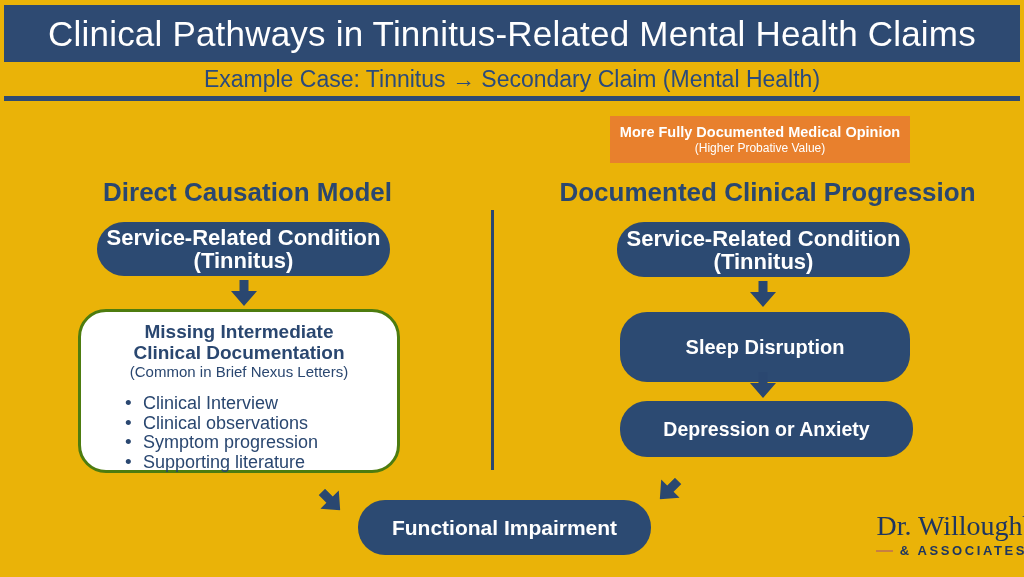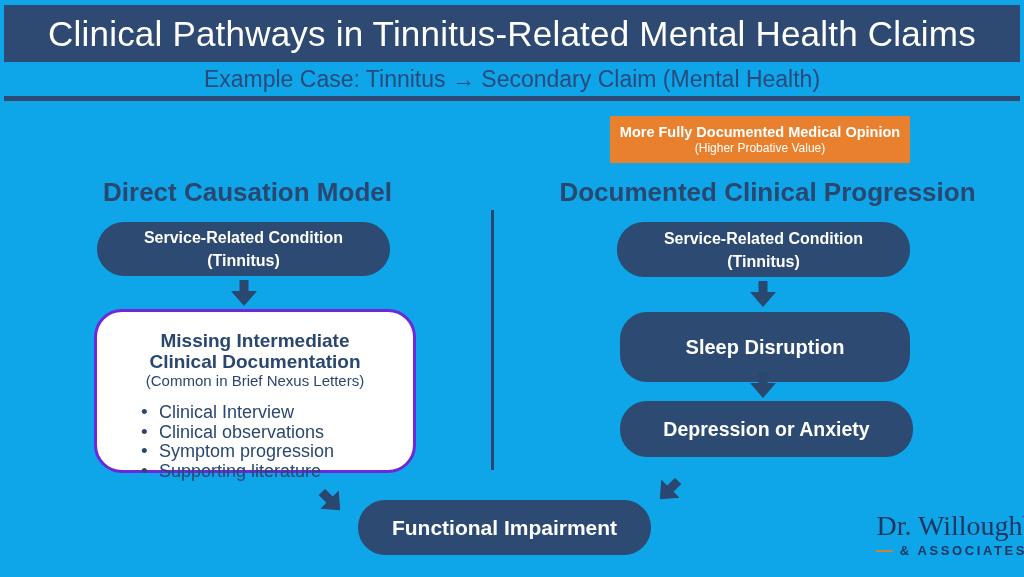--- a/index.html
+++ b/index.html
@@ -1,17 +1,17 @@
 <!DOCTYPE html>
 <html><head>
 <meta charset="utf-8">
 <style>
   html,body{margin:0;padding:0;background:#ffffff;}
   .slide{
-    position:relative;width:1024px;height:577px;background:#0ea5e9;overflow:hidden;
+    position:relative;width:1024px;height:577px;background:#eab308;overflow:hidden;
     font-family:"Liberation Sans",sans-serif;
   }
   
   .titlebar{
     position:absolute;left:4px;right:4px;top:5px;height:57px;
     background:#2e4a72;display:flex;align-items:center;justify-content:center;
   }
   .titlebar h1{
     margin:0;color:#ffffff;font-size:35px;font-weight:500;letter-spacing:.2px;white-space:nowrap;
   }
@@ -34,31 +34,31 @@
     color:#2a4770;font-size:26px;font-weight:700;white-space:nowrap;
   }
   .col-heading.left{left:55px;width:385px;}
   .col-heading.right{left:540px;width:455px;}
   
   .pill{
     position:absolute;background:#2c4a72;border-radius:27px;color:#ffffff;
     display:flex;flex-direction:column;align-items:center;justify-content:center;
     text-align:center;font-weight:700;
   }
-  .pill .line{line-height:23px;font-size:16px;}
+  .pill .line{line-height:23px;font-size:22px;}
   #l-box1{left:97px;top:222px;width:293px;height:54px;}
   #r-box1{left:617px;top:222px;width:293px;height:55px;}
   #r-box2{left:620px;top:312px;width:290px;height:70px;font-size:20px;}
   #r-box3{left:620px;top:401px;width:293px;height:56px;font-size:19.5px;}
   #fn-box{left:358px;top:500px;width:293px;height:55px;font-size:21px;}
   
   .missing-box{
-    position:absolute;left:94px;top:309px;width:322px;height:164px;
-    background:#ffffff;border:3px solid #6d28d9;border-radius:28px;
-    box-sizing:border-box;color:#2a4770;text-align:center;padding-top:18px;
+    position:absolute;left:78px;top:309px;width:322px;height:164px;
+    background:#ffffff;border:3px solid #4d7c0f;border-radius:28px;
+    box-sizing:border-box;color:#2a4770;text-align:center;padding-top:9px;
   }
   .missing-box .t{font-size:19px;font-weight:700;line-height:21px;}
   .missing-box .s{font-size:15px;font-weight:400;line-height:18px;}
   .missing-box ul{
     margin:13px 0 0 0;padding:0 0 0 42px;list-style:none;text-align:left;
   }
   .missing-box li{
     position:relative;font-size:18px;line-height:19.5px;padding-left:20px;
   }
   .missing-box li::before{

